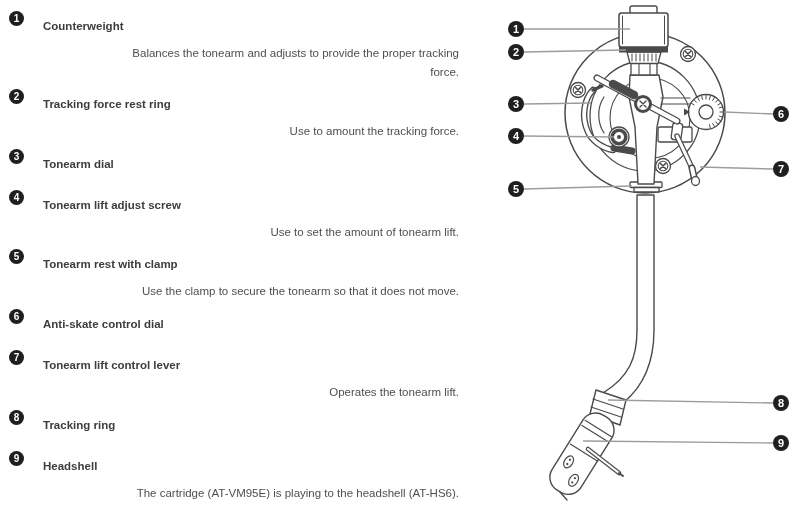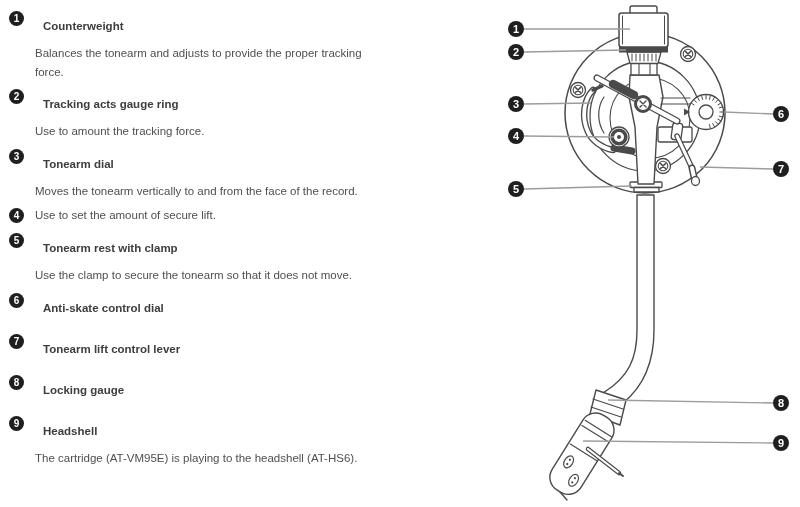--- a/index.html
+++ b/index.html
@@ -9,21 +9,21 @@
   html,body{margin:0;padding:0;background:var(--bg);}
   .page{position:relative;width:800px;height:507px;background:var(--bg);
         font-family:"Liberation Sans","DejaVu Sans",sans-serif;overflow:hidden;}
   .legend{position:absolute;left:9px;top:9px;width:462px;}
   .item{display:flex;gap:11px;margin-bottom:6px;}
   .badge{flex:0 0 auto;width:15px;height:15px;margin-top:2px;border-radius:50%;
          background:var(--badge);color:var(--badge-text);font-size:10px;font-weight:bold;
          line-height:15px;text-align:center;}
   .content{width:424px;}
   .content h3{margin:8px;font-size:11.5px;line-height:19px;font-weight:bold;color:var(--heading);}
-  .content p{margin:0;font-size:11.5px;line-height:18.6px;color:var(--body);white-space:pre-line;}
+  .content p{margin:0;font-size:11.5px;line-height:18.6px;color:var(--body);white-space:pre-line;text-align:right;}
   .diagram{position:absolute;left:480px;top:0;width:320px;height:507px;}
   svg .ln{stroke:var(--ink);fill:none;stroke-linecap:round;stroke-linejoin:round;}
   svg .fw{fill:#fff;stroke:var(--ink);stroke-linejoin:round;}
   svg .leader{stroke:var(--leader);stroke-width:1.4;fill:none;}
   svg .badge-c{fill:var(--badge);}
   svg .badge-t{fill:var(--badge-text);font-family:"Liberation Sans","DejaVu Sans",sans-serif;
                font-size:11px;font-weight:bold;text-anchor:middle;}
 </style>
 </head>
 <body>
@@ -35,60 +35,61 @@
       <span class="badge">1</span>
       <div class="content">
         <h3>Counterweight</h3>
         <p>Balances the tonearm and adjusts to provide the proper tracking
 force.</p>
       </div>
     </div>
     <div class="item">
       <span class="badge">2</span>
       <div class="content">
-        <h3>Tracking acts gauge ring</h3>
+        <h3>Tracking force rest ring</h3>
         <p>Use to amount the tracking force.</p>
       </div>
     </div>
     <div class="item">
       <span class="badge">3</span>
       <div class="content">
         <h3>Tonearm dial</h3>
-        <p>Moves the tonearm vertically to and from the face of the record.</p>
       </div>
     </div>
     <div class="item">
       <span class="badge">4</span>
       <div class="content">
-        <p>Use to set the amount of secure lift.</p>
+        <h3>Tonearm lift adjust screw</h3>
+        <p>Use to set the amount of tonearm lift.</p>
       </div>
     </div>
     <div class="item">
       <span class="badge">5</span>
       <div class="content">
         <h3>Tonearm rest with clamp</h3>
         <p>Use the clamp to secure the tonearm so that it does not move.</p>
       </div>
     </div>
     <div class="item">
       <span class="badge">6</span>
       <div class="content">
         <h3>Anti-skate control dial</h3>
       </div>
     </div>
     <div class="item">
       <span class="badge">7</span>
       <div class="content">
         <h3>Tonearm lift control lever</h3>
+        <p>Operates the tonearm lift.</p>
       </div>
     </div>
     <div class="item">
       <span class="badge">8</span>
       <div class="content">
-        <h3>Locking gauge</h3>
+        <h3>Tracking ring</h3>
       </div>
     </div>
     <div class="item">
       <span class="badge">9</span>
       <div class="content">
         <h3>Headshell</h3>
         <p>The cartridge (AT-VM95E) is playing to the headshell (AT-HS6).</p>
       </div>
     </div>
   </section>

